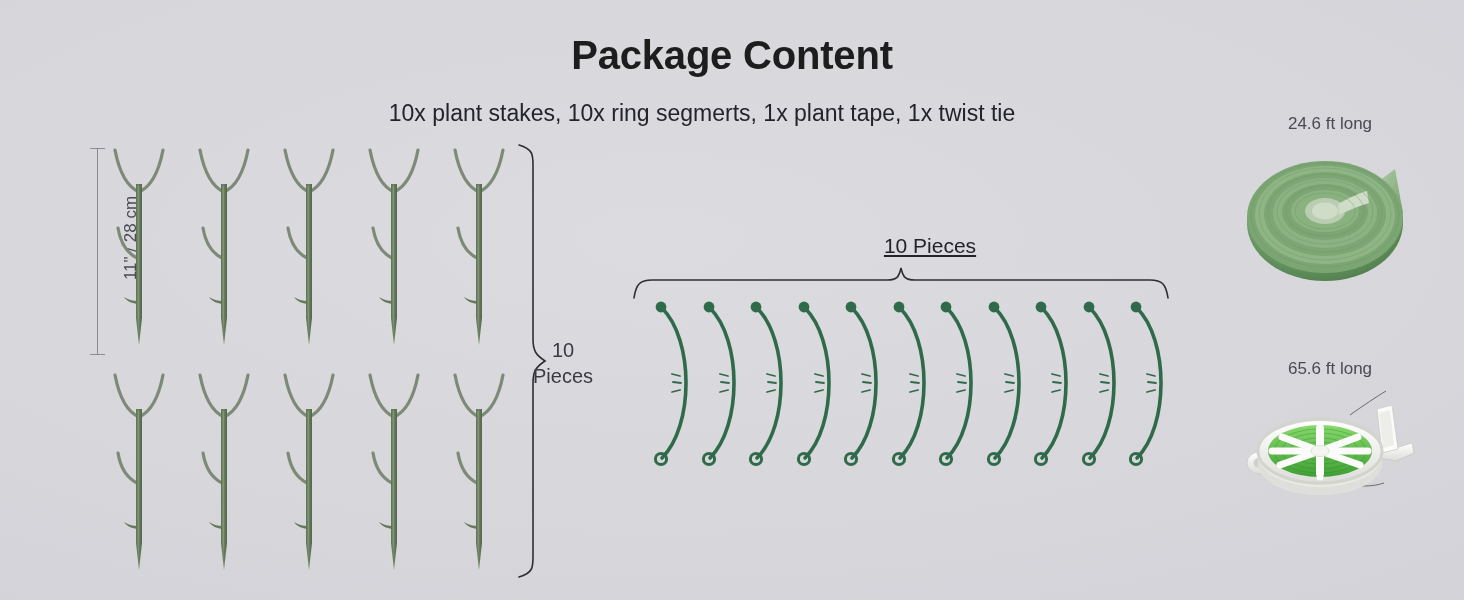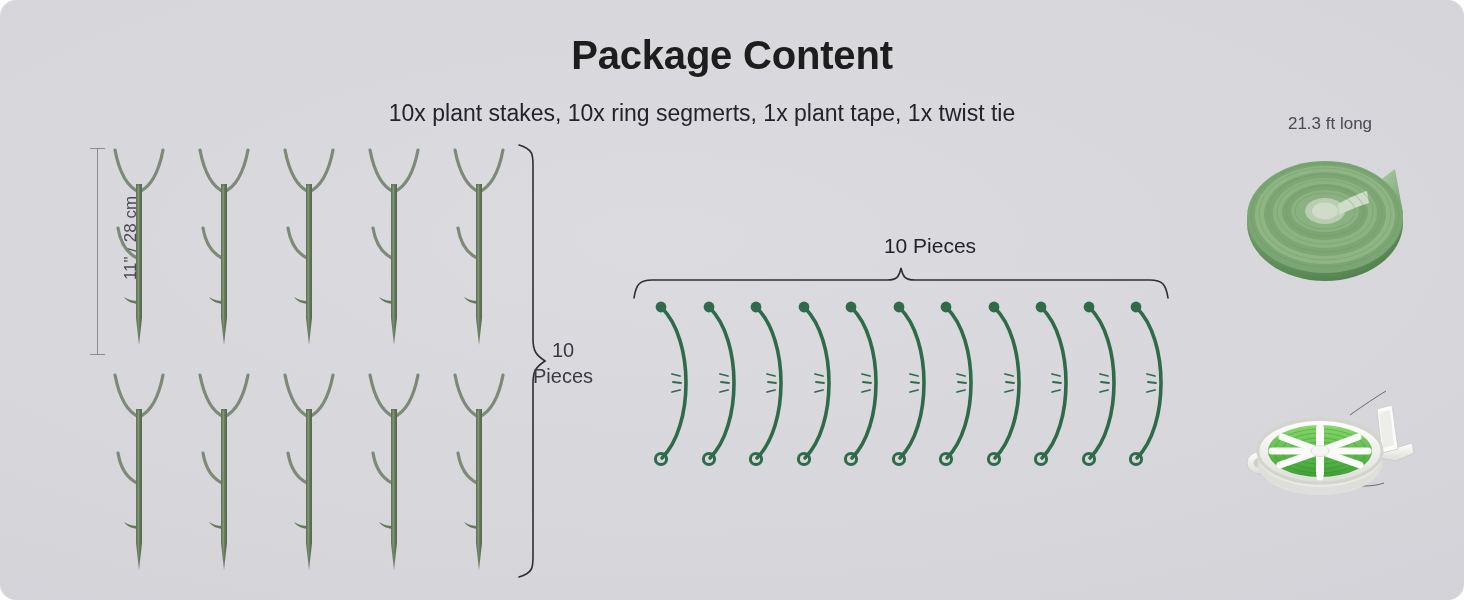--- a/index.html
+++ b/index.html
@@ -5,21 +5,20 @@
   * { margin: 0; padding: 0; box-sizing: border-box; }
   html, body {
     width: 1464px; height: 600px;
     font-family: "Liberation Sans", sans-serif;
     overflow: hidden;
   }
   #stage {
     position: relative;
     width: 1464px; height: 600px;
     background: radial-gradient(ellipse 120% 110% at 45% 40%, #dcdce0 0%, #d6d6db 45%, #cfcfd5 100%);
-    border-radius: 16px;
   }
 
   
   #title {
     position: absolute; left: 0; top: 33px; width: 1464px;
     text-align: center;
     font-size: 40px; font-weight: bold; color: #1d1d1d;
     letter-spacing: -0.2px;
   }
   #subtitle {
@@ -54,21 +53,21 @@
   #brace-left { position: absolute; left: 505px; top: 143px; }
   #brace-left-label {
     position: absolute; left: 520px; top: 337px;
     font-size: 20px; line-height: 26px; color: #3a3a42; text-align: center;
     width: 86px;
   }
 
   
   #mid-label {
     position: absolute; left: 760px; top: 234px; width: 340px;
-    text-align: center; font-size: 21px; color: #23242a;
+    text-align: center; font-size: 21px; color: #23242a; text-decoration: underline;
   }
   #brace-mid { position: absolute; left: 632px; top: 266px; }
   #rings { position: absolute; left: 648px; top: 296px; width: 530px; height: 175px; }
   .ring { position: absolute; top: 0; width: 66px; height: 175px; }
 
   
   .rlabel-top {
     position: absolute; width: 260px; text-align: center;
     font-size: 17px; color: #4a4a52;
   }
@@ -373,21 +372,21 @@
           <g stroke="#2f6b4a" stroke-width="1.8" stroke-linecap="round">
             <line x1="32" y1="80" x2="24" y2="78"></line>
             <line x1="33" y1="87" x2="25" y2="86"></line>
             <line x1="32" y1="94" x2="24" y2="96"></line>
           </g>
           <circle cx="13" cy="11" r="5.4" fill="#2f6b4a"></circle>
           <circle cx="13" cy="163" r="5.6" fill="none" stroke="#2f6b4a" stroke-width="3"></circle>
         </svg></div>
     </div>
 
-  <div class="rlabel-top" id="tape-label">21.3 ft long</div>
+  <div class="rlabel-top" id="tape-label">24.6 ft long</div>
 
   <svg id="tape-img" width="175" height="142" viewBox="0 0 175 142">
     <defs>
       <radialGradient id="tapeG" cx="42%" cy="34%" r="72%">
         <stop offset="0%" stop-color="#9dc095"></stop>
         <stop offset="55%" stop-color="#74a26c"></stop>
         <stop offset="100%" stop-color="#4e7d4b"></stop>
       </radialGradient>
       <linearGradient id="tailG" x1="0" y1="0" x2="1" y2="1">
         <stop offset="0%" stop-color="#b8d2ae"></stop>
@@ -414,20 +413,21 @@
       <ellipse cx="82" cy="68" rx="74" ry="52"></ellipse>
       <ellipse cx="82" cy="67" rx="66" ry="46"></ellipse>
       <ellipse cx="82" cy="66" rx="57" ry="39"></ellipse>
       <ellipse cx="82" cy="65" rx="48" ry="32"></ellipse>
       <ellipse cx="82" cy="64" rx="39" ry="25"></ellipse>
       <ellipse cx="82" cy="64" rx="30" ry="18"></ellipse>
     </g>
   </svg>
 
 
+  <div class="rlabel-top" id="tie-label">65.6 ft long</div>
 
   <svg id="tie-img" width="172" height="132" viewBox="0 0 172 132">
     <defs>
       <linearGradient id="wireG" x1="0" y1="0" x2="0" y2="1">
         <stop offset="0%" stop-color="#86d96b"></stop>
         <stop offset="100%" stop-color="#3f9f34"></stop>
       </linearGradient>
       <linearGradient id="plasticG" x1="0" y1="0" x2="0" y2="1">
         <stop offset="0%" stop-color="#ffffff"></stop>
         <stop offset="100%" stop-color="#dcdcd8"></stop>

